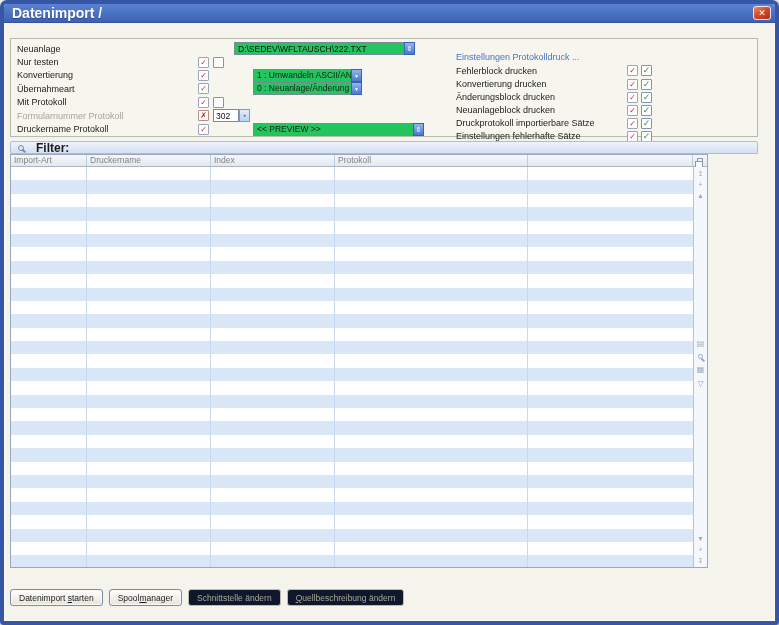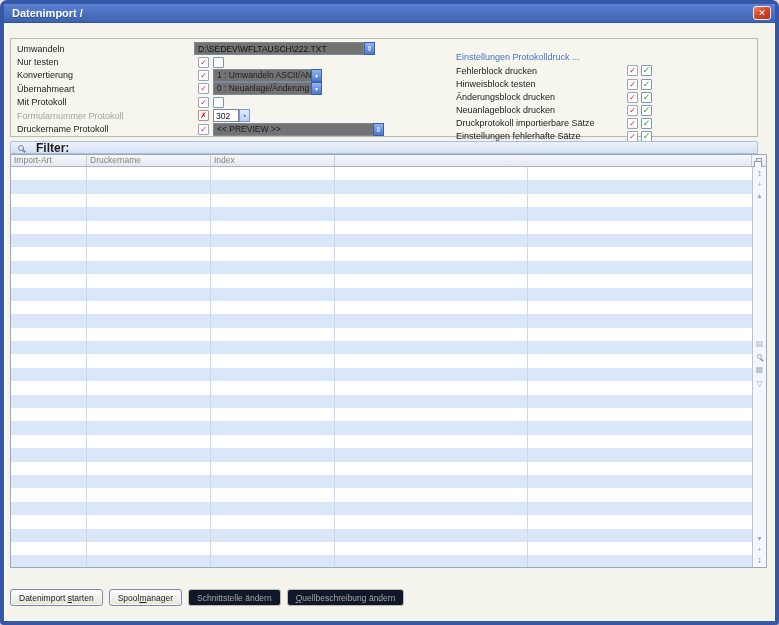--- a/index.html
+++ b/index.html
@@ -16,21 +16,21 @@
     box-shadow:2px 3px 6px rgba(0,0,0,.4), inset 0 0 0 1px #fbfaf4;
     overflow:hidden;
   }
   
   .titlebar{
     position:absolute; left:0; top:0; right:0; height:19px;
     background:linear-gradient(#5d82d4 0%, #4a70c0 55%, #3e62b2 100%);
     border-bottom:1px solid #33539e;
     display:flex; align-items:center;
   }
-  .titlebar .title{ color:#fff; font-weight:bold; font-size:11px; padding-left:8px; text-shadow:0 1px 1px rgba(0,0,0,.3); }
+  .titlebar .title{ color:#fff; font-weight:bold; font-size:14px; padding-left:8px; text-shadow:0 1px 1px rgba(0,0,0,.3); }
   .close-btn{
     position:absolute; right:4px; top:2px; width:18px; height:14px;
     border:1px solid #f0e8e4; border-radius:3px;
     background:linear-gradient(145deg,#ef8a64 0%, #d5492c 45%, #b42f16 100%);
     color:#fff; font-size:9px; font-weight:bold; line-height:12px; text-align:center;
     cursor:pointer;
   }
   
   .form-panel{
     position:absolute; left:6px; top:34px; width:748px; height:99px;
@@ -52,22 +52,22 @@
     background:#fff; border:1px solid #7e96b4; border-radius:1px;
     font-size:9px; line-height:9px; text-align:center; font-weight:bold;
     color:#2e9e40; cursor:pointer;
   }
   .txt-input{
     height:13px; border:1px solid #7a8a9a; background:#fff;
     font-family:inherit; font-size:8.5px; padding:0 2px; color:#111;
   }
   .combo{ display:flex; align-items:stretch; height:13px; }
   .combo .combo-val{
-    border:1px solid #7a8a9a; border-right:none; background:#737373;
-    padding:0 3px; line-height:11px; font-size:8.5px; white-space:nowrap; overflow:hidden;
+    border:1px solid #7a8a9a; border-right:none; background:#22c55e;
+    padding:0 3px; line-height:11px; font-size:8.5px; white-space:nowrap; overflow:hidden;margin-left:40px;
   }
   .blue-btn{
     width:11px; flex:none; text-align:center;
     background:linear-gradient(#93b5ef,#4a78cc);
     border:1px solid #3a62b0; color:#fff; cursor:pointer;
   }
   .blue-btn.updown{ font-size:7px; line-height:11px; }
   .blue-btn.drop{ font-size:5px; line-height:12px; }
   .spin-btn{
     width:11px; height:13px; flex:none;
@@ -85,21 +85,21 @@
     position:absolute; left:6px; top:137px; width:748px; height:13px;
     background:linear-gradient(#eef3fc,#d3e0f3);
     border:1px solid #a9bedd; border-radius:2px 2px 0 0;
     display:flex; align-items:center; cursor:pointer;
   }
   .mag{ width:6px; height:6px; border:1.5px solid #7a8aa0; border-radius:50%; position:relative; display:inline-block; margin-left:7px; }
   .mag::after{ content:""; position:absolute; width:4px; height:1.5px; background:#7a8aa0; transform:rotate(40deg); right:-3px; bottom:-2px; }
   .filter-bar .flabel{ font-weight:bold; margin-left:12px; font-size:12px; }
   
   .grid{
-    position:absolute; left:6px; top:150px; width:757px; height:414px;
+    position:absolute; left:6px; top:150px; width:698px; height:414px;
     border:1px solid #9aa8b8; background:#fff;
   }
   .grid-header{
     position:absolute; left:0; right:0; top:0; height:12px;
     background:linear-gradient(#f5f7fa,#e3e8f1);
     border-bottom:1px solid #aab4c2;
     display:flex;
   }
   .hcell{
     color:#85857b; font-size:8.5px; line-height:11px; padding-left:3px;
@@ -147,21 +147,21 @@
 
   <div class="titlebar">
     <span class="title">Datenimport /</span>
     <span class="close-btn"><span>✕</span></span>
   </div>
 
   <div class="form-panel">
     <div class="form-col">
 
       <div class="form-row">
-        <span class="lbl">Umwandeln</span>
+        <span class="lbl">Neuanlage</span>
         <span class="combo" style="margin-left:6px;">
           <input class="txt-input combo-val" style="width: 170px; border-right: 1px solid rgb(122, 138, 154);" value="D:\SEDEV\WFLTAUSCH\222.TXT">
           <span class="blue-btn updown"><span>⇕</span></span>
         </span>
       </div>
 
       <div class="form-row">
         <span class="lbl">Nur testen</span>
         <span class="mini-icon"><span>✓</span></span>
         <span class="cb"></span>
@@ -212,21 +212,21 @@
 
     <div class="proto-col">
       <div class="proto-head">Einstellungen Protokolldruck ...</div>
 
       <div class="proto-row">
         <span class="lbl">Fehlerblock drucken</span>
         <span class="mini-icon"><span>✓</span></span>
         <span class="cb"><span>✓</span></span>
       </div>
       <div class="proto-row">
-        <span class="lbl">Hinweisblock testen</span>
+        <span class="lbl">Konvertierung drucken</span>
         <span class="mini-icon"><span>✓</span></span>
         <span class="cb"><span>✓</span></span>
       </div>
       <div class="proto-row">
         <span class="lbl">Änderungsblock drucken</span>
         <span class="mini-icon"><span>✓</span></span>
         <span class="cb"><span>✓</span></span>
       </div>
       <div class="proto-row">
         <span class="lbl">Neuanlageblock drucken</span>
@@ -250,20 +250,21 @@
     <span class="mag"></span>
     <span class="flabel">Filter:</span>
   </div>
 
   <div class="grid">
     <div class="grid-header">
 
     <div class="hcell" style="width: 76px;">Import-Art</div>
         <div class="hcell" style="width: 124px;">Druckername</div>
         <div class="hcell" style="width: 124px;">Index</div>
+        <div class="hcell" style="width: 193px;">Protokoll</div>
         <div class="hcell" style="flex: 1 1 0%;"></div>
         <div class="hcorner">
           <span class="copy-ico"></span>
         </div>
       </div>
     <div class="grid-body">
 
     <div class="grow">
           <div class="gcell" style="width: 76px;"></div>
           <div class="gcell" style="width: 124px;"></div>

